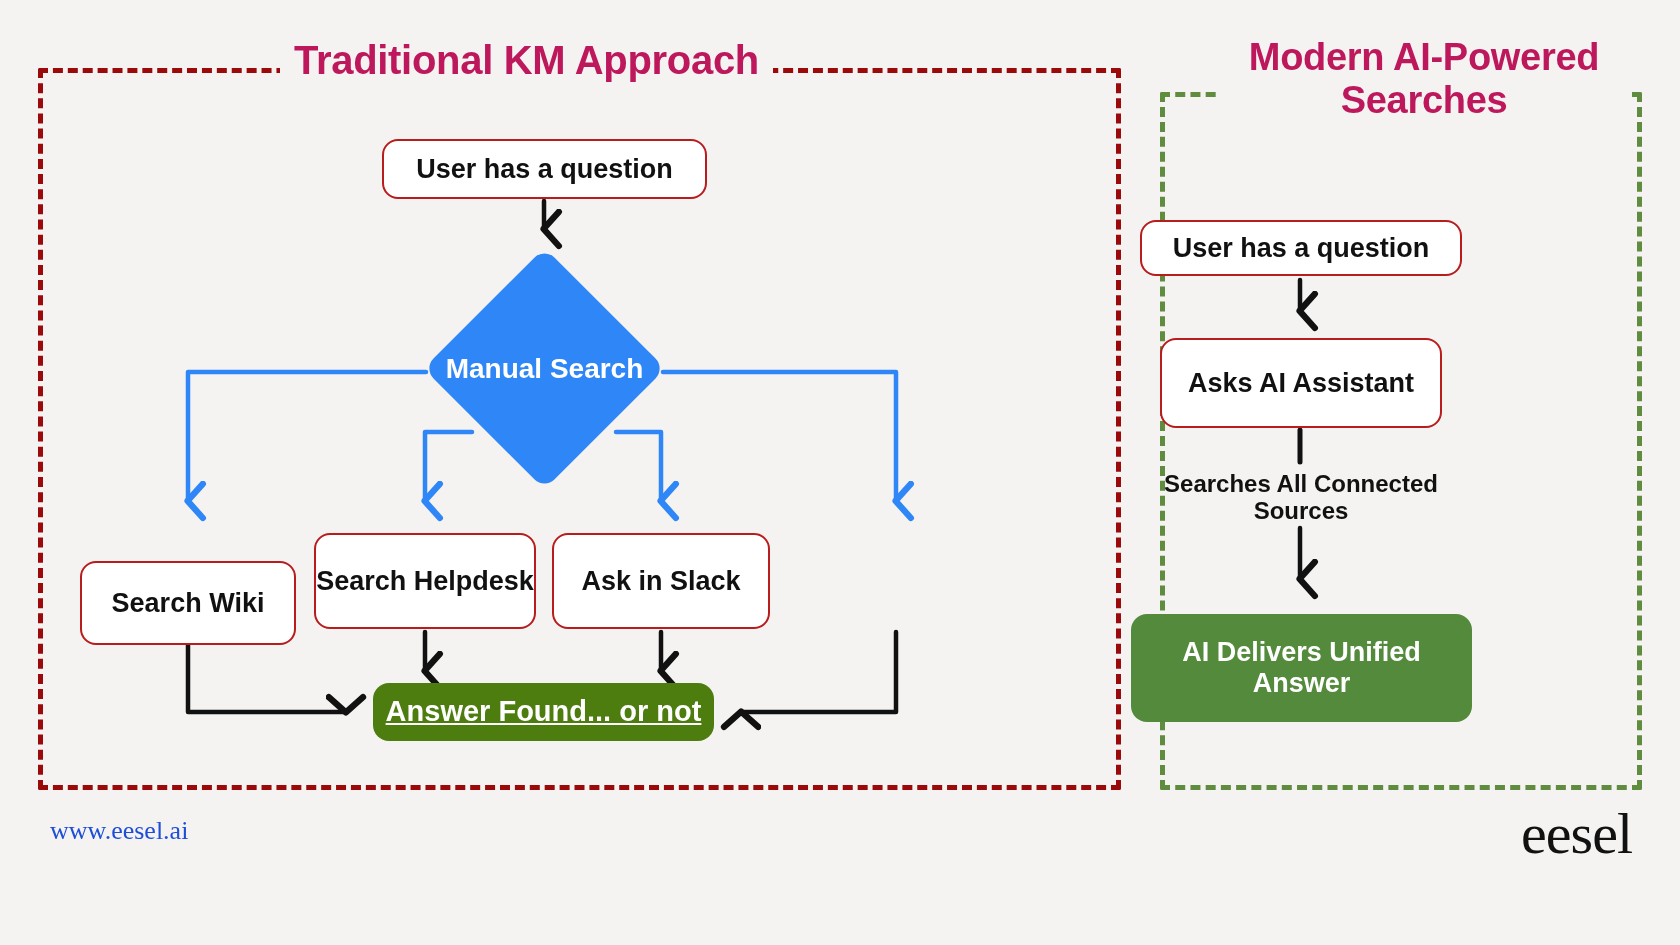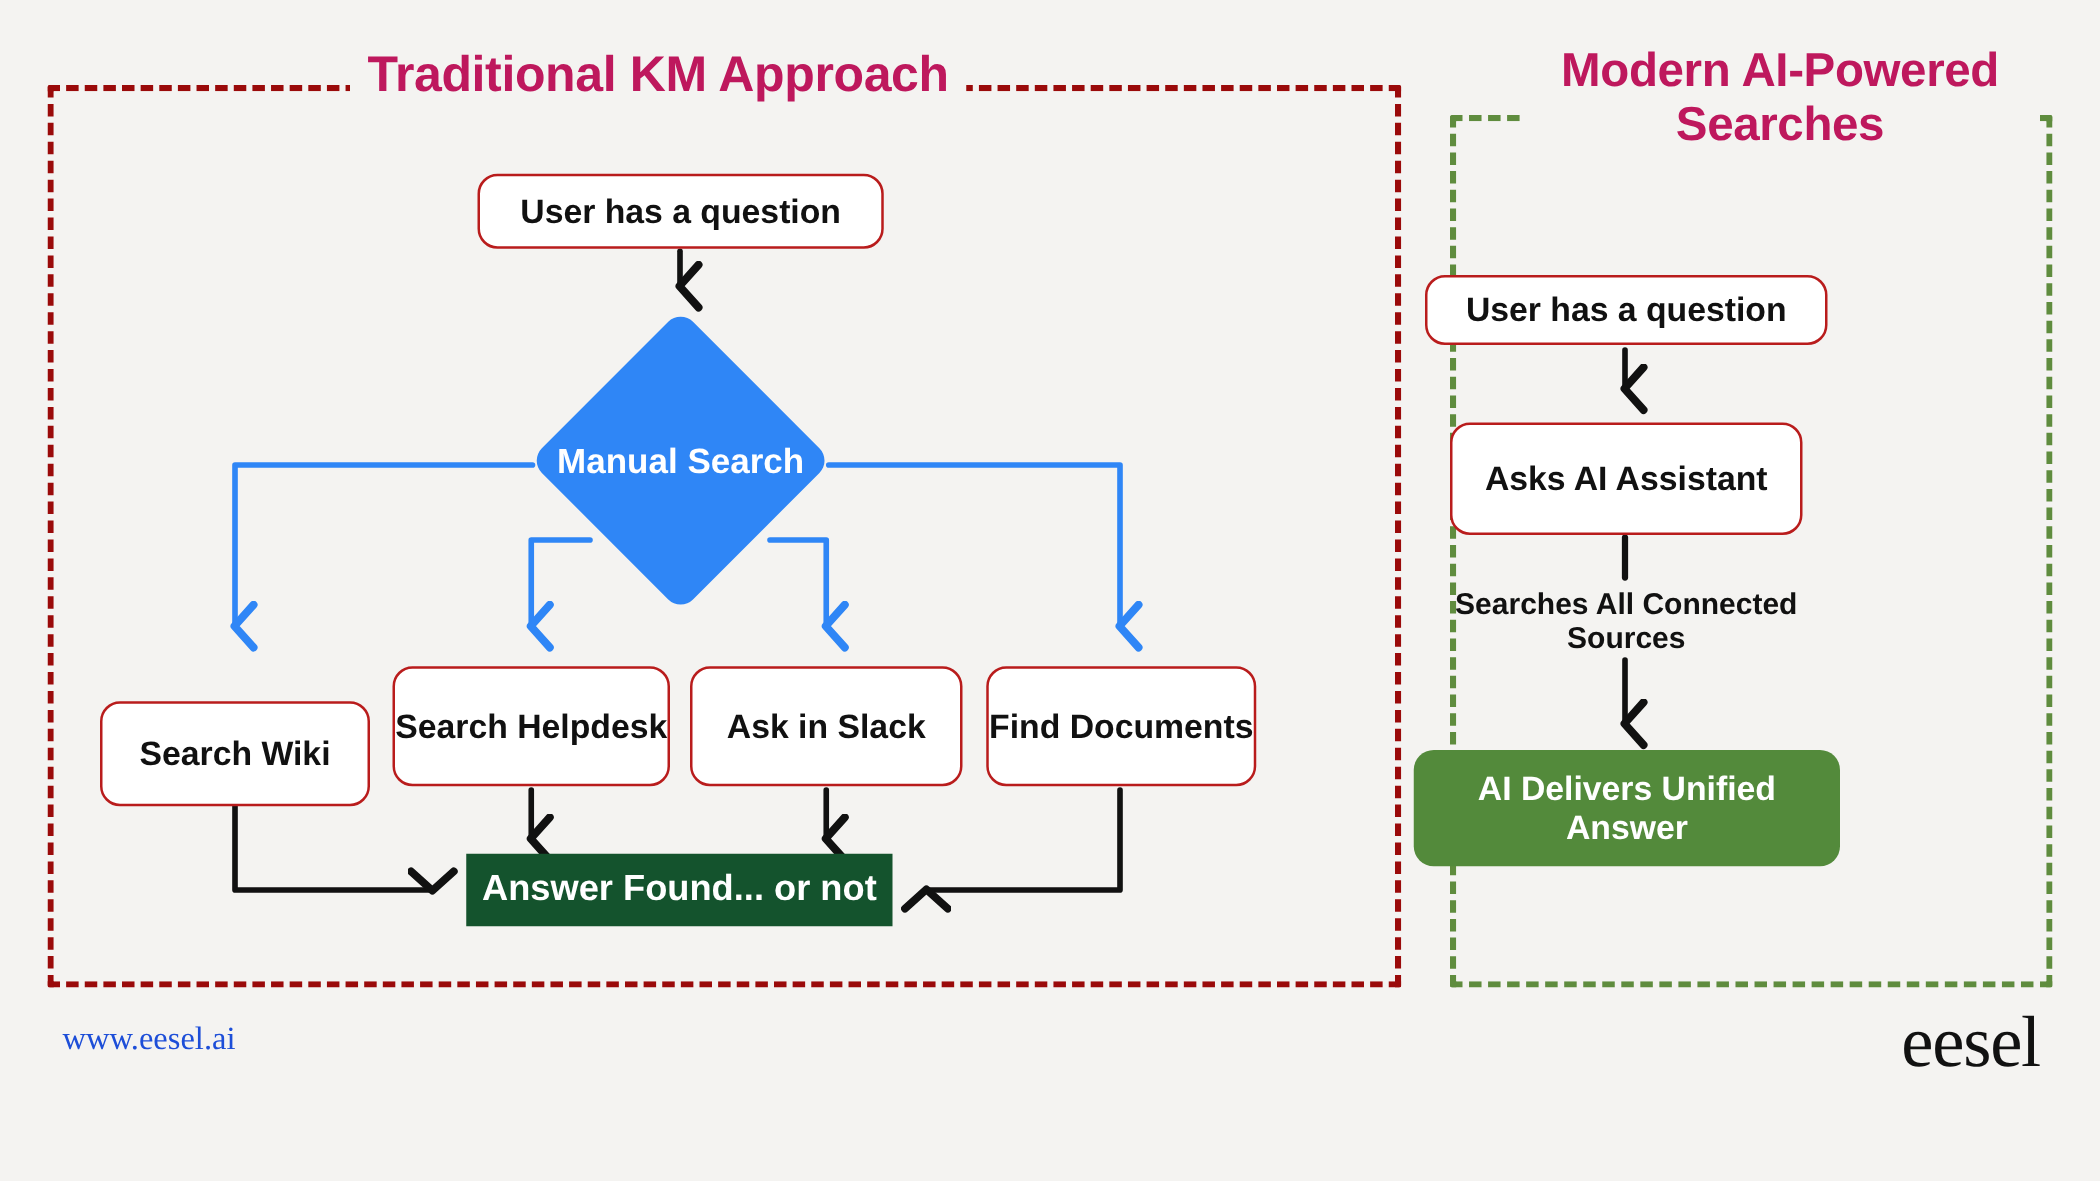--- a/index.html
+++ b/index.html
@@ -82,24 +82,25 @@
     color: #111111;
     line-height: 1.14;
   }
   .node-box {
     background: #ffffff;
     border: 2px solid #b91c1c;
     border-radius: 16px;
     font-size: 27px;
   }
   .node-red {
-    background: #14532d;
-    border-radius: 0;
+    background: #4d7c0f;
+    border-radius: 16px;
     color: #ffffff;
     font-size: 29px;
+    text-decoration: underline;
   }
   .node-green {
     background: #538a3b;
     border-radius: 16px;
     color: #ffffff;
     font-size: 27px;
   }
 
   
   #n-user-question    { left: 382px; top: 139px;  width: 325px; height: 60px; }
@@ -140,21 +141,21 @@
     font-weight: bold;
     font-size: 28px;
     line-height: 1.2;
     text-align: center;
   }
 
   
   #n-user-question-2  { left: 1140px; top: 220px; width: 322px; height: 56px; }
   #n-asks-ai          { left: 1160px; top: 338px; width: 282px; height: 90px; }
   #n-searches-label   { left: 1140px; top: 468px; width: 322px; height: 58px; }
-  #n-ai-delivers      { left: 1131px; top: 600px; width: 341px; height: 93px; }
+  #n-ai-delivers      { left: 1131px; top: 614px; width: 341px; height: 108px; }
 
   
   #edges {
     position: absolute;
     left: 0;
     top: 0;
     width: 1680px;
     height: 945px;
     pointer-events: none;
   }
@@ -252,21 +253,20 @@
     <div class="diamond-shape"></div>
     <div class="diamond-text">Manual Search</div>
   </div>
 
   <div class="node node-box" id="n-search-wiki">Search Wiki</div>
 
   <div class="node node-box" id="n-search-helpdesk">Search Helpdesk</div>
 
   <div class="node node-box" id="n-ask-slack">Ask in Slack</div>
 
-  <div class="node node-box" id="n-find-documents">Find Documents</div>
 
   <div class="node node-red" id="n-answer-found">Answer Found... or not</div>
 
   <div class="node node-box" id="n-user-question-2">User has a question</div>
 
   <div class="node node-box" id="n-asks-ai">Asks AI Assistant</div>
 
   <div class="node" id="n-searches-label" style="font-size:24px;">Searches All Connected Sources</div>
 
   <div class="node node-green" id="n-ai-delivers">AI Delivers Unified Answer</div>

